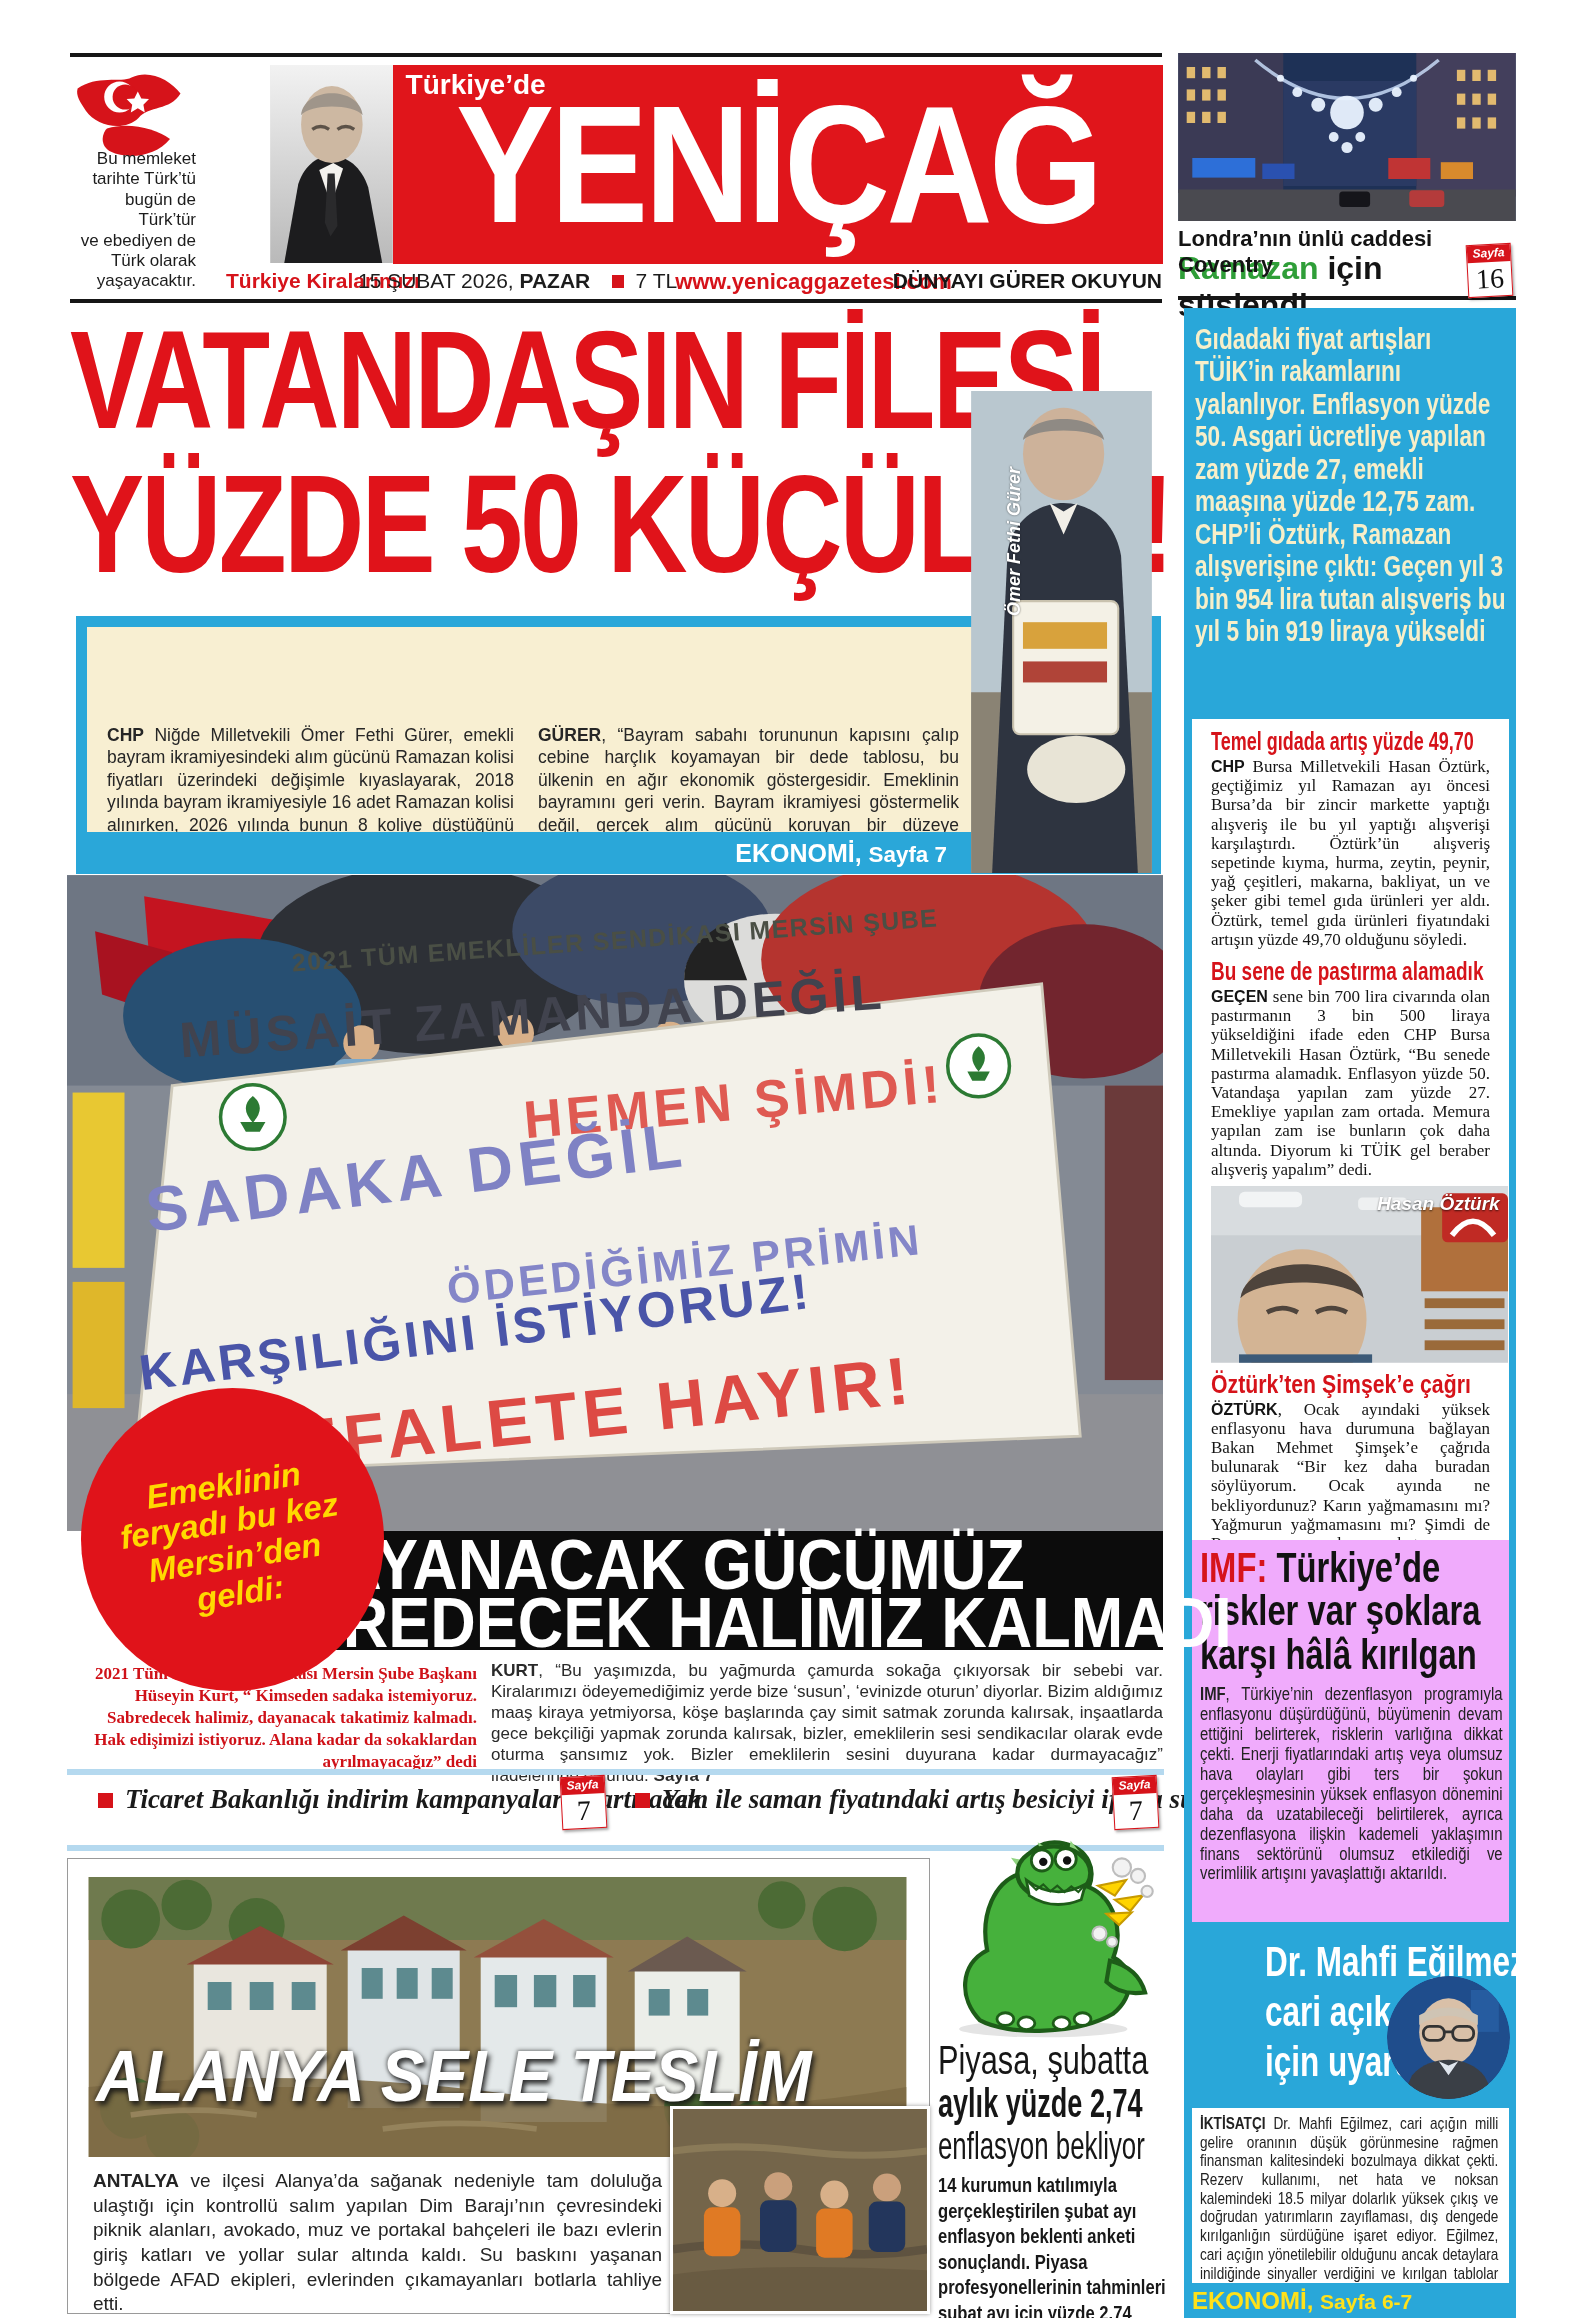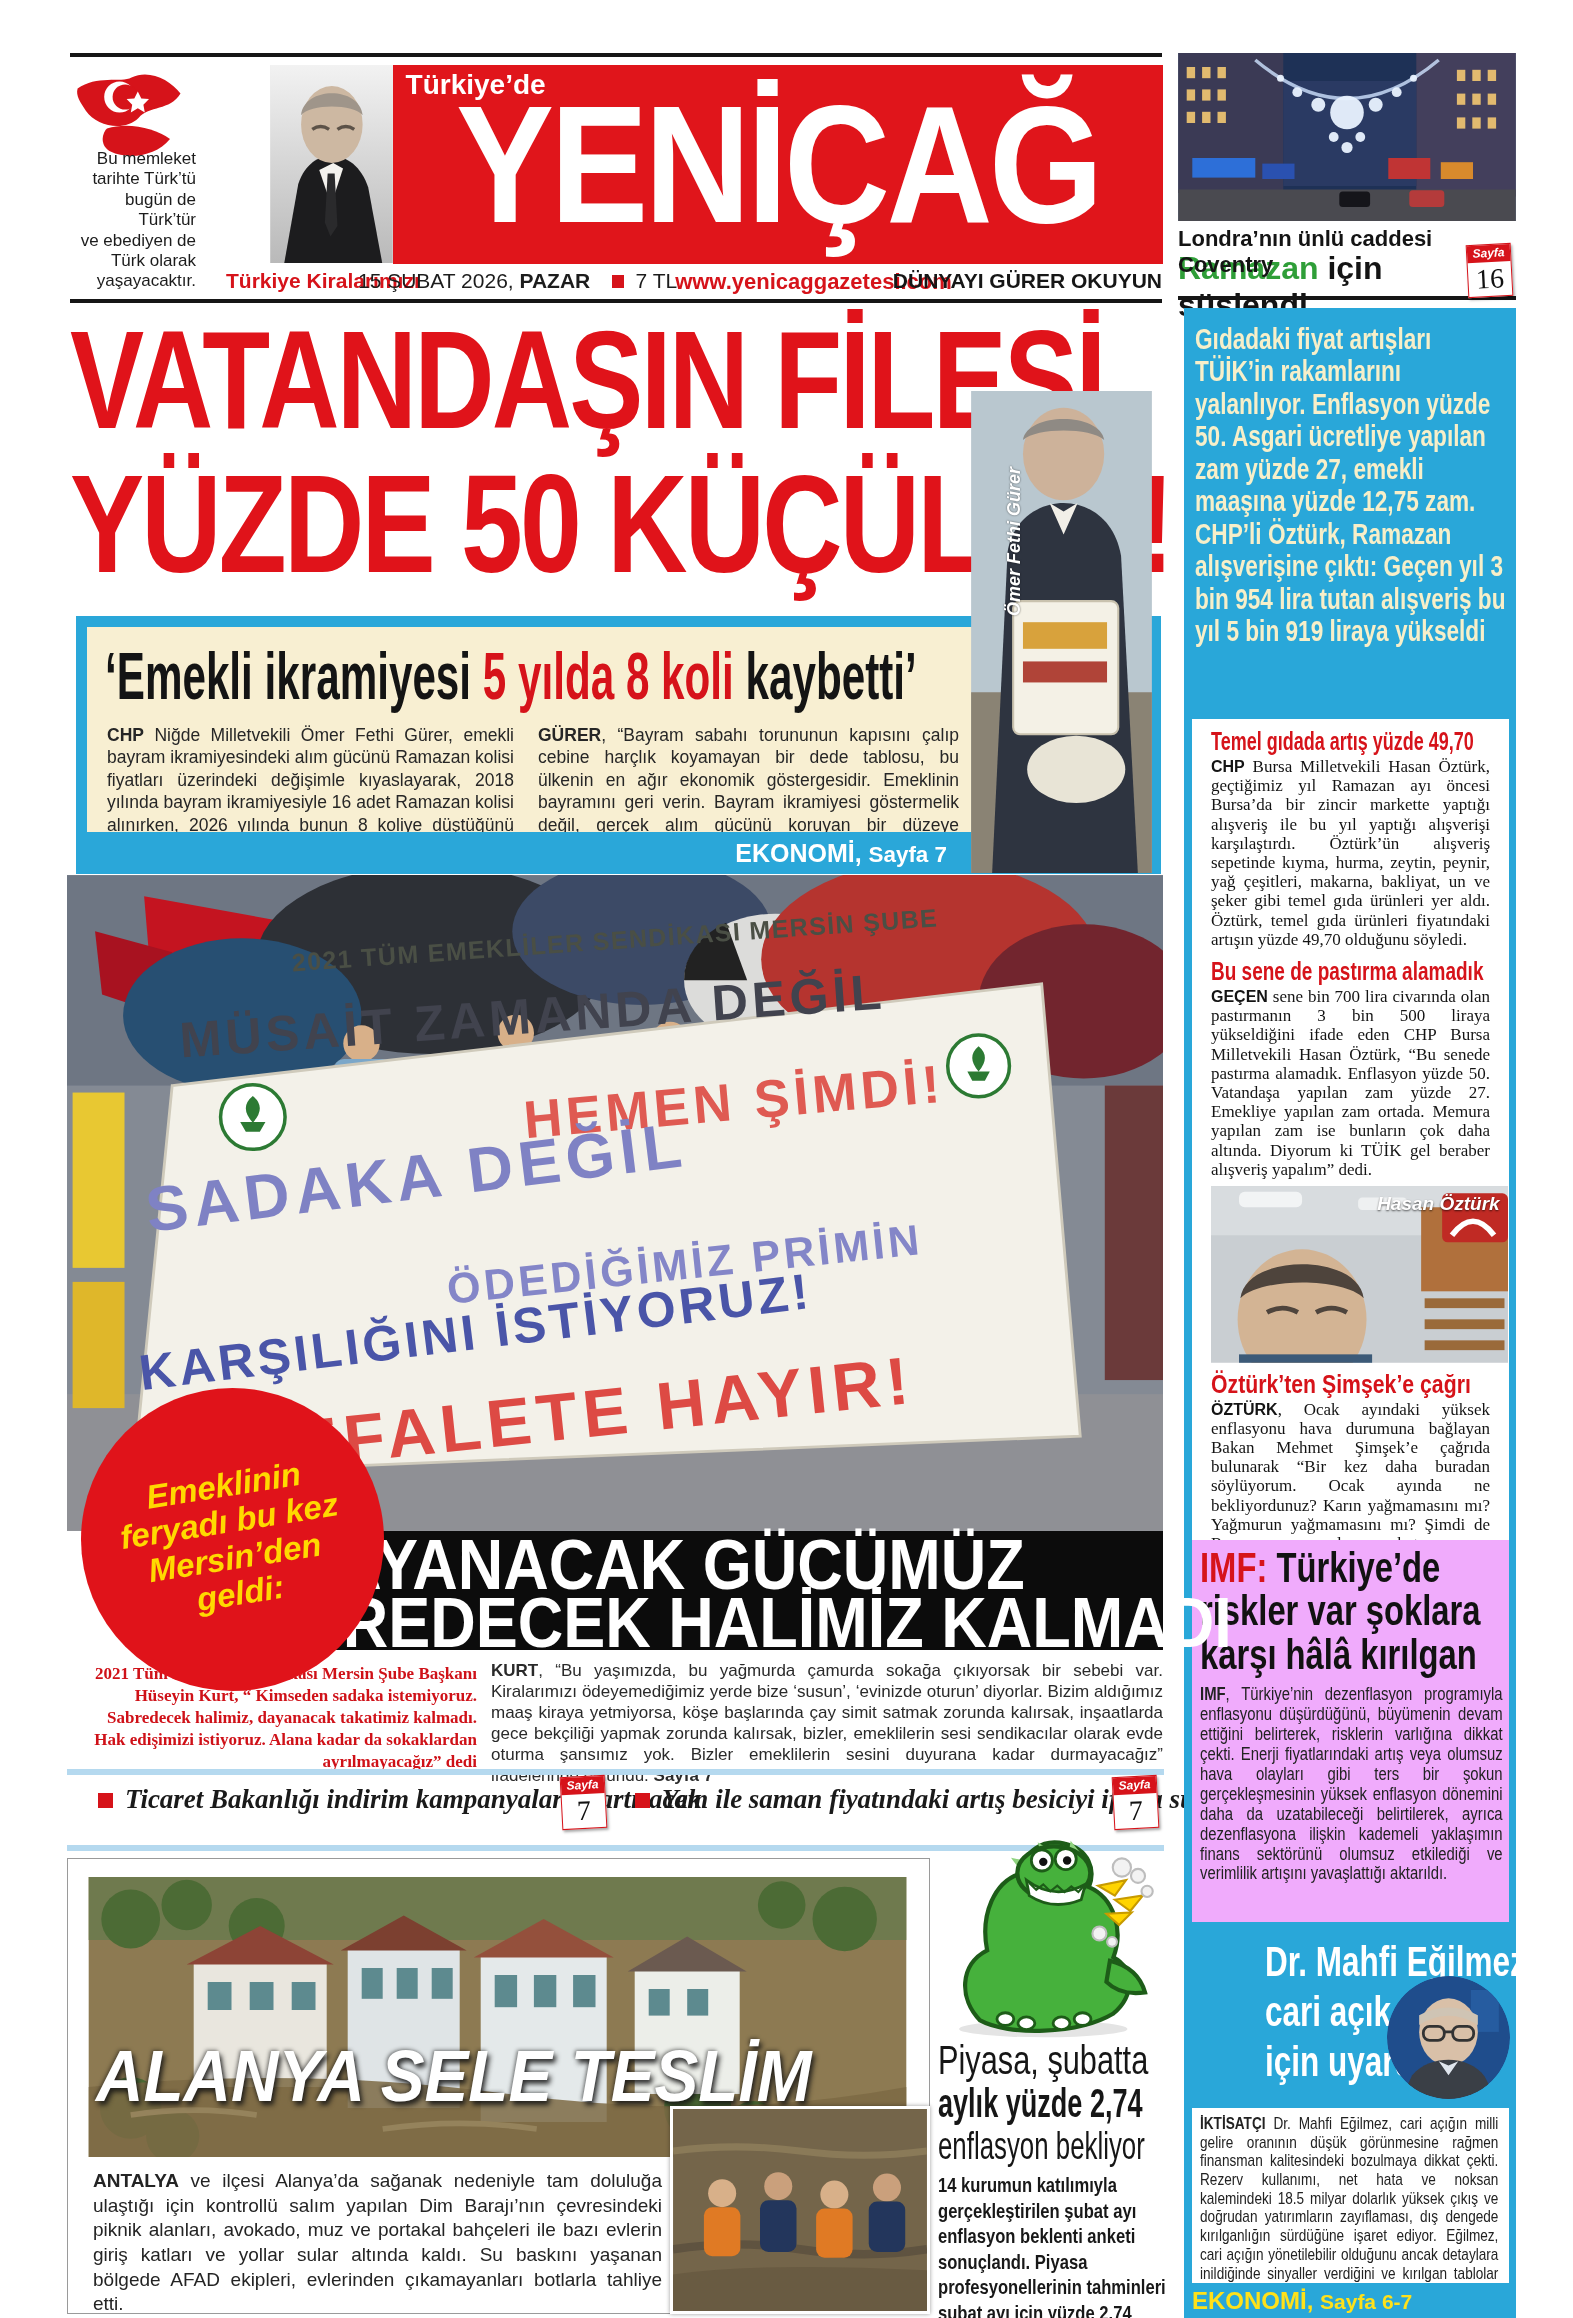--- a/index.html
+++ b/index.html
@@ -146,25 +146,20 @@
   </div>
   <div class="abs rule-black" style="left:1178px;top:296px;width:338px;height:3.5px;"></div>
 
   <div class="abs" style="left:70px;top:308px;width:1094px;color:#e0131a;">
     <div class="cond b" style="transform:scaleX(.8);font-size:139px;line-height:144px;letter-spacing:-3.5px;">VATANDAŞIN FİLESİ</div>
     <div class="cond b" style="transform:scaleX(.8);font-size:139px;line-height:144px;letter-spacing:-3.5px;">YÜZDE 50 KÜÇÜLDÜ!</div>
   </div>
 
   <div class="abs" style="left:76px;top:616px;width:1085px;height:258px;background:#2aa7d9;"></div>
   <div class="abs" style="left:87px;top:627px;width:1063px;height:205px;background:#f8efd2;"></div>
-  <div class="abs" style="left:105px;top:637px;width:869px;">
-    <span class="cond b" style="transform:scaleX(.63);font-size:67px;line-height:77px;color:#141414;">
-      <span>‘Emekli ikramiyesi </span><span class="red">5 yılda 8 koli</span><span> kaybetti’</span>
-    </span>
-  </div>
   <div class="abs just" style="left:107px;top:724px;width:407px;font-size:17.5px;line-height:1.28;color:#262626;">
     <span class="b">CHP</span><span> Niğde Milletvekili Ömer Fethi Gürer, emekli bayram ikramiyesindeki alım gücünü Ramazan kolisi fiyatları üzerindeki değişimle kıyaslayarak, 2018 yılında bayram ikramiyesiyle 16 adet Ramazan kolisi alınırken, 2026 yılında bunun 8 koliye düştüğünü bildirdi.</span>
   </div>
   <div class="abs just" style="left:538px;top:724px;width:421px;font-size:17.5px;line-height:1.28;color:#262626;">
     <span class="b">GÜRER</span><span>, “Bayram sabahı torununun kapısını çalıp cebine harçlık koyamayan bir dede tablosu, bu ülkenin en ağır ekonomik göstergesidir. Emeklinin bayramını geri verin. Bayram ikramiyesi göstermelik değil, gerçek alım gücünü koruyan bir düzeye çıkarılmalıdır” dedi.</span>
   </div>
   <div class="abs" style="left:87px;top:832px;width:1063px;height:42px;background:#2aa7d9;">
     <div class="b" style="position:absolute;right:203px;top:7px;font-size:25px;color:#fff;">
       <span>EKONOMİ,</span>
       <span style="font-size:22.4px;">Sayfa 7</span>

